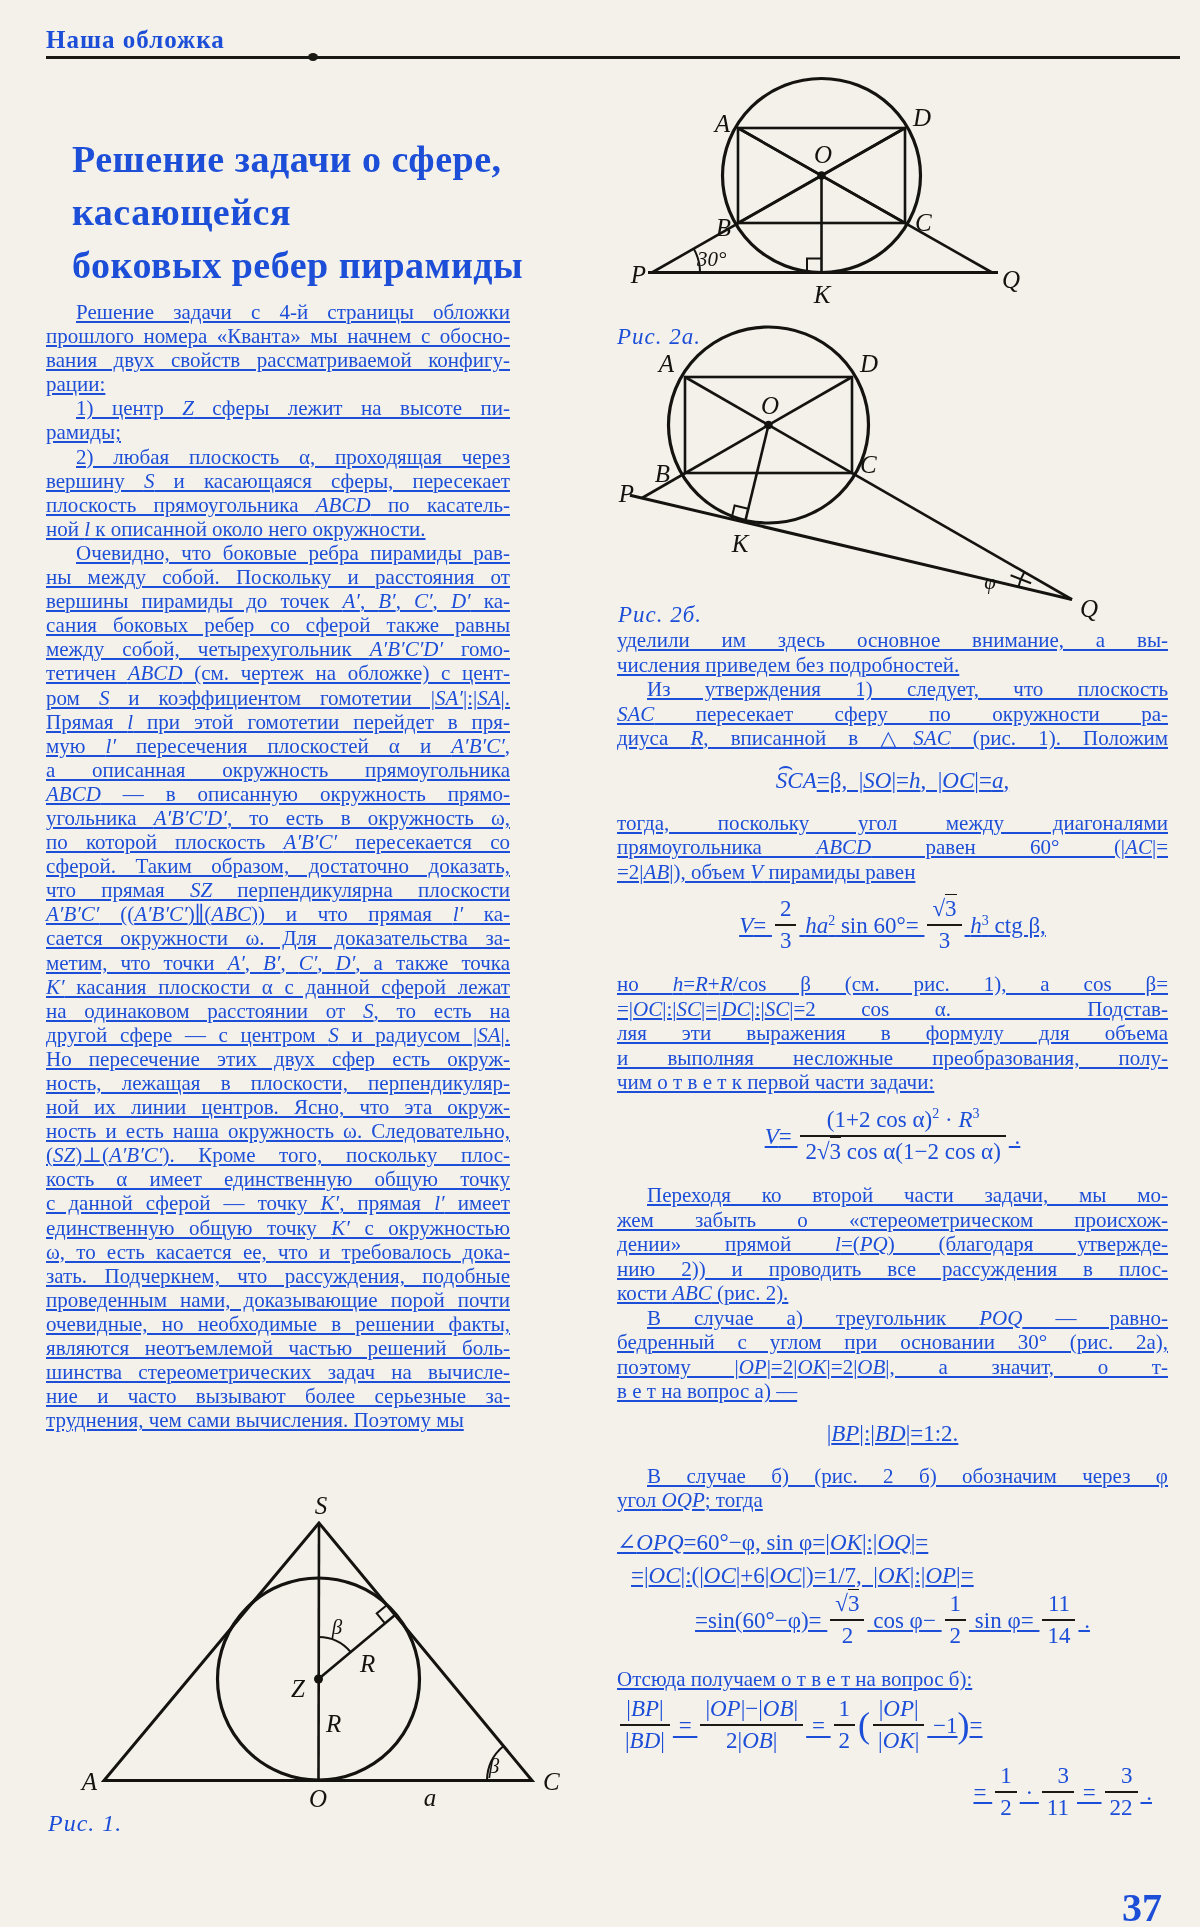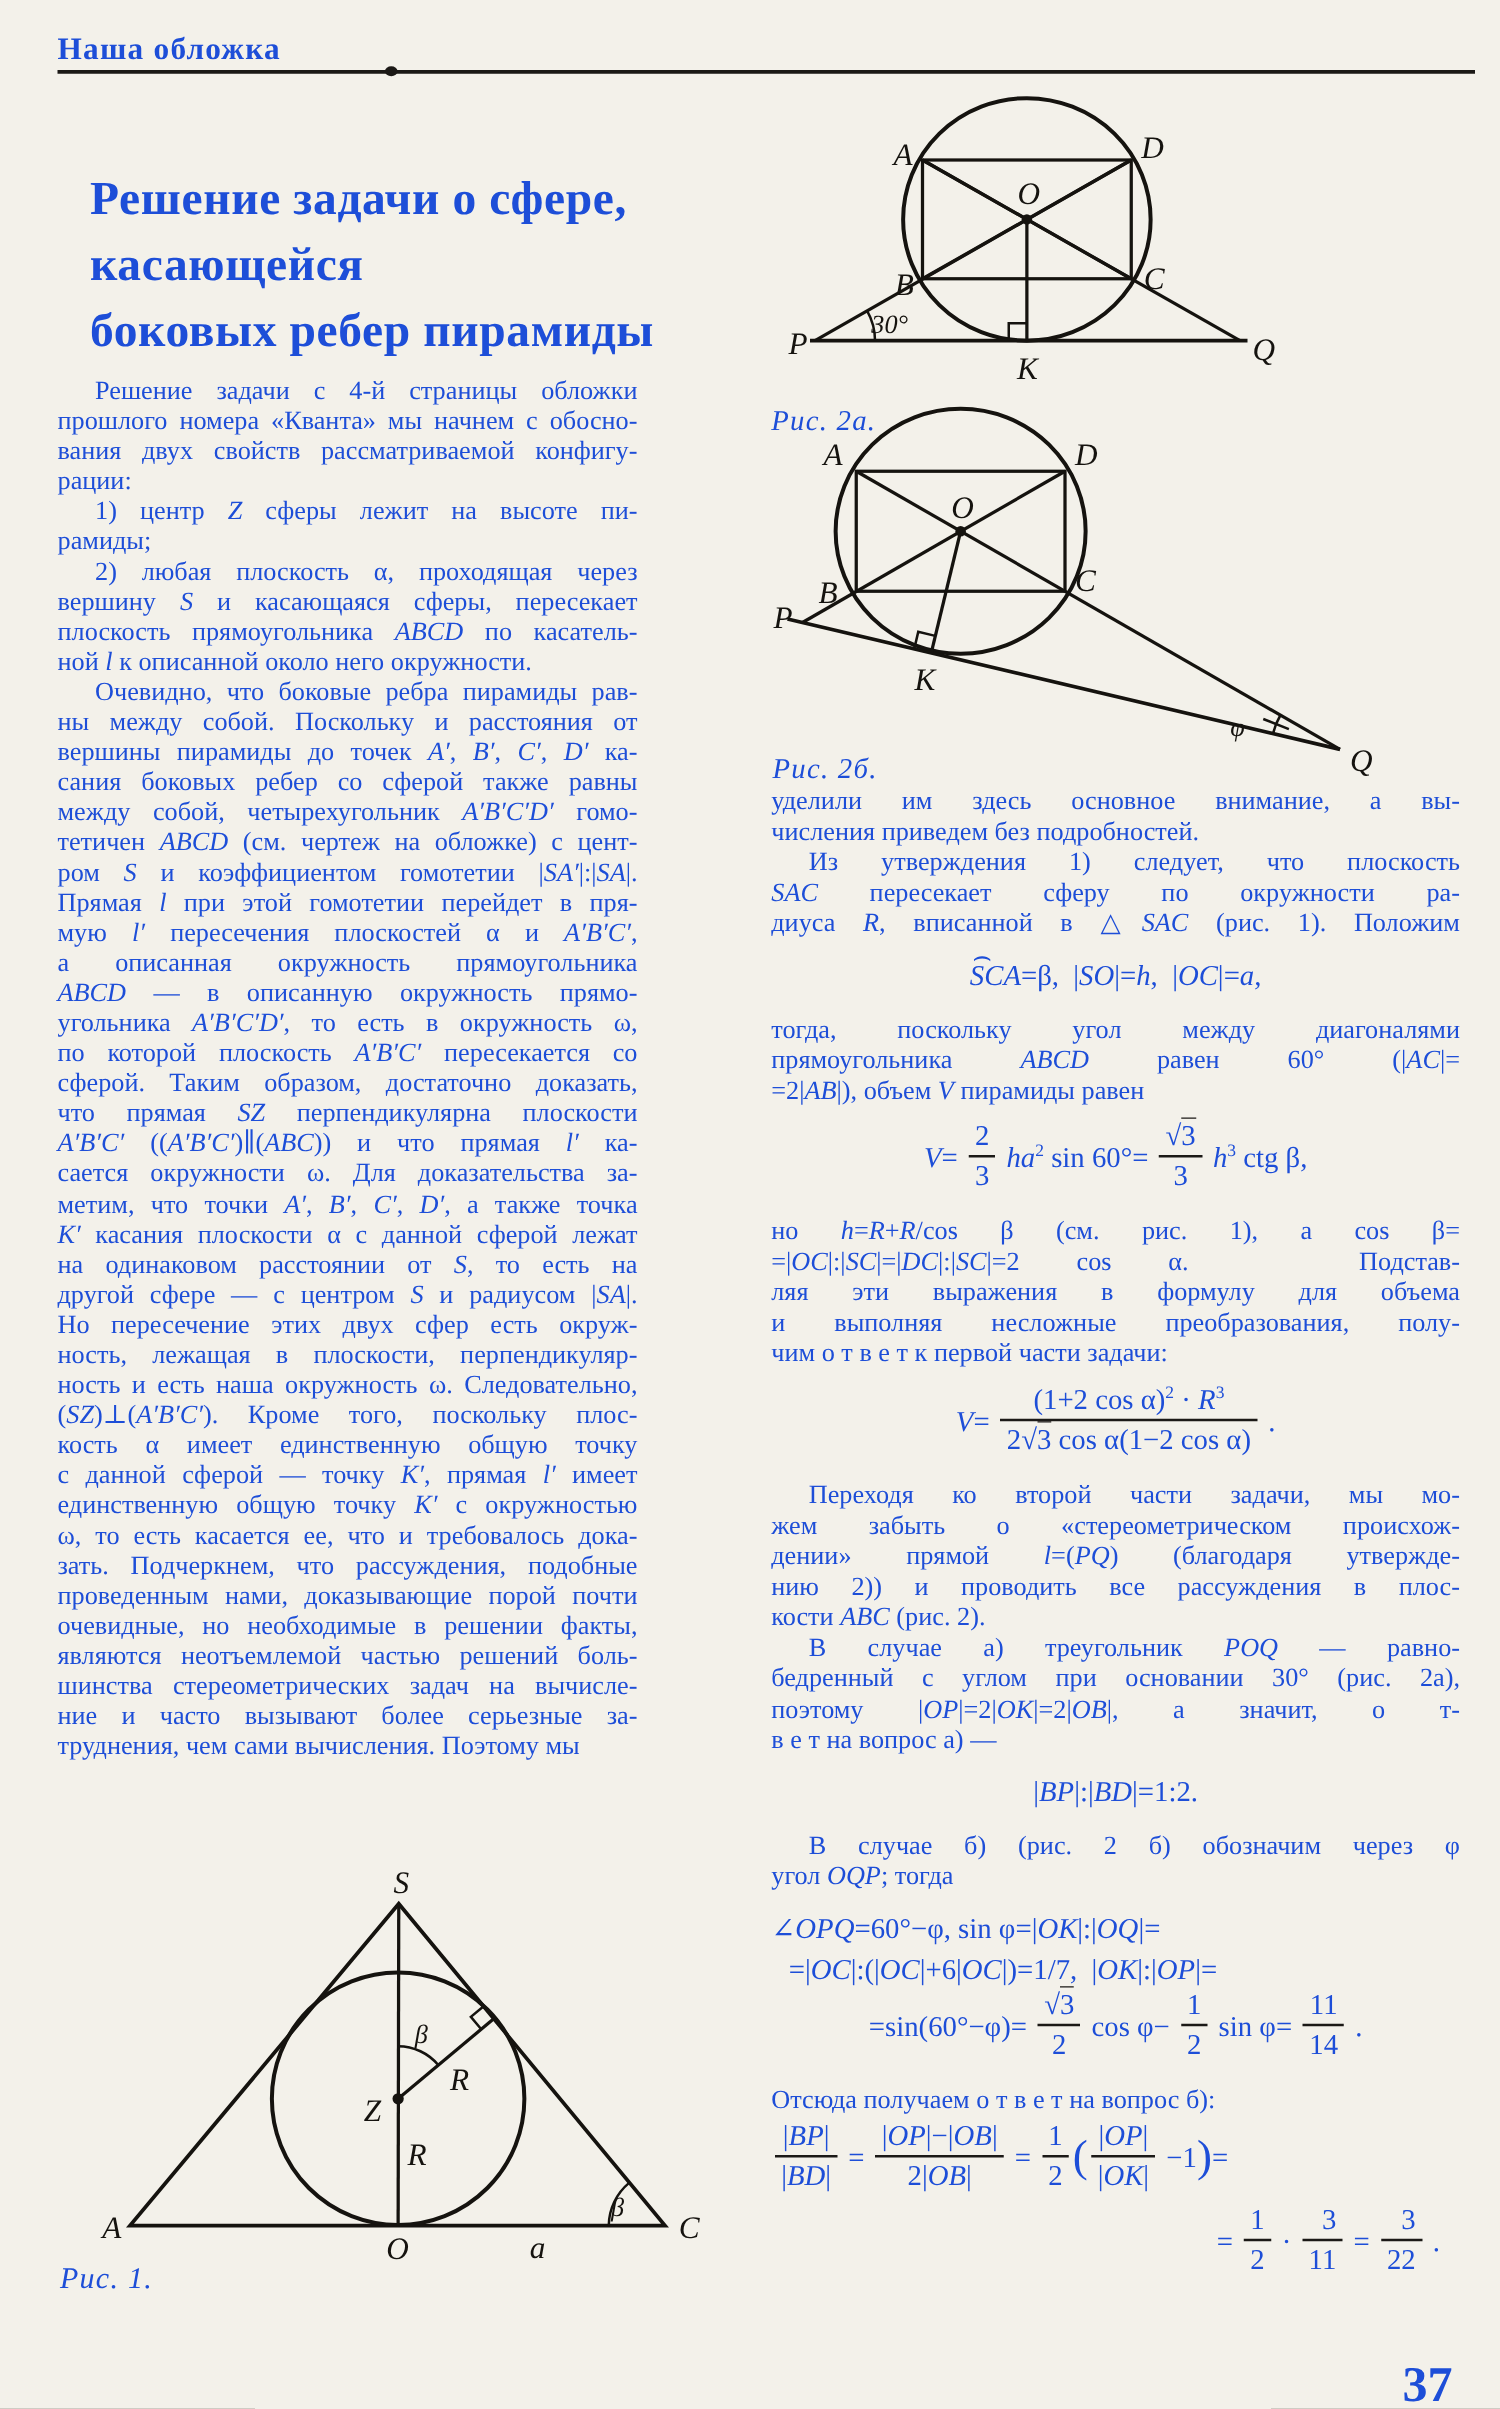--- a/index.html
+++ b/index.html
@@ -2,21 +2,21 @@
 <html><head>
 <meta charset="utf-8">
 <style>
   html,body{margin:0;padding:0;background:#9a968e;}
   .page{position:relative;width:1200px;height:1927px;background:#f3f1ea;
         font-family:"Liberation Serif","DejaVu Serif",serif;color:#1d4ed8;overflow:hidden;}
   .rubric{position:absolute;left:46px;top:26px;font-size:25px;font-weight:700;letter-spacing:1px;}
   .rule{position:absolute;left:46px;top:56px;width:1134px;height:3px;background:#1b1916;}
   .ink-blot{position:absolute;left:308px;top:53px;width:10px;height:8px;border-radius:50%;background:#1b1916;}
   .title{position:absolute;left:72px;top:112px;font-size:38px;font-weight:700;line-height:53px;letter-spacing:.5px;margin-top:21px;}
-  .col{position:absolute;font-size:21px;}
+  .col{position:absolute;font-size:21px;text-decoration:underline;}
   .col-left{left:46px;top:300px;width:464px;line-height:24.1px;}
   .col-right{left:617px;top:628px;width:551px;line-height:24.5px;}
   .tl{text-align:left;}
   .tl.j{text-align:justify;text-align-last:justify;}
   .tl.i{text-indent:30px;}
   .tl.i2{text-indent:14px;}
   .tl.c{text-align:center;text-align-last:center;}
   .tl.r{text-align:right;text-align-last:right;padding-right:16px;}
   .tl.dsp{font-size:23px;line-height:30px;margin:15px 0;}
   .tl.frh{line-height:1.05;}
@@ -83,20 +83,21 @@
       <div class="tl j">сферой. Таким образом, достаточно доказать,</div>
       <div class="tl j">что прямая <i>SZ</i> перпендикулярна плоскости</div>
       <div class="tl j"><i>A′B′C′</i> ((<i>A′B′C′</i>)∥(<i>ABC</i>)) и что прямая <i>l′</i> ка-</div>
       <div class="tl j">сается окружности ω. Для доказательства за-</div>
       <div class="tl j">метим, что точки <i>A′</i>, <i>B′</i>, <i>C′</i>, <i>D′</i>, а также точка</div>
       <div class="tl j"><i>K′</i> касания плоскости α с данной сферой лежат</div>
       <div class="tl j">на одинаковом расстоянии от <i>S</i>, то есть на</div>
       <div class="tl j">другой сфере — с центром <i>S</i> и радиусом |<i>SA</i>|.</div>
       <div class="tl j">Но пересечение этих двух сфер есть окруж-</div>
       <div class="tl j">ность, лежащая в плоскости, перпендикуляр-</div>
+      <div class="tl j">ной их линии центров. Ясно, что эта окруж-</div>
       <div class="tl j">ность и есть наша окружность ω. Следовательно,</div>
       <div class="tl j">(<i>SZ</i>)⊥(<i>A′B′C′</i>). Кроме того, поскольку плос-</div>
       <div class="tl j">кость α имеет единственную общую точку</div>
       <div class="tl j">с данной сферой — точку <i>K′</i>, прямая <i>l′</i> имеет</div>
       <div class="tl j">единственную общую точку <i>K′</i> с окружностью</div>
       <div class="tl j">ω, то есть касается ее, что и требовалось дока-</div>
       <div class="tl j">зать. Подчеркнем, что рассуждения, подобные</div>
       <div class="tl j">проведенным нами, доказывающие порой почти</div>
       <div class="tl j">очевидные, но необходимые в решении факты,</div>
       <div class="tl j">являются неотъемлемой частью решений боль-</div>

